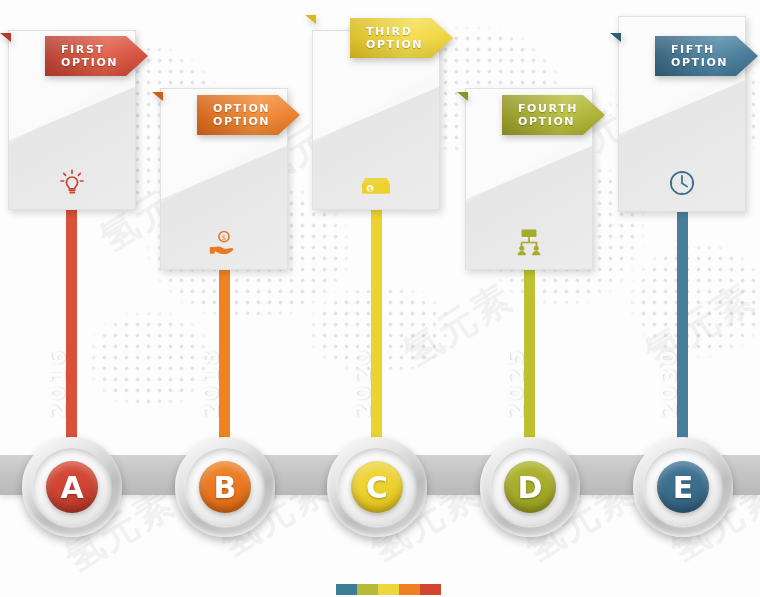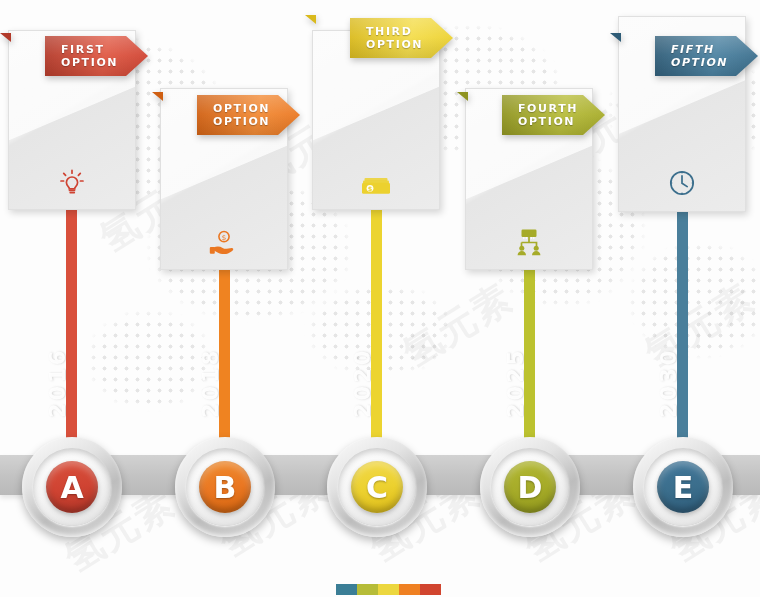--- a/index.html
+++ b/index.html
@@ -277,21 +277,21 @@
       <div class="card" style="left: 618px; top: 16px; width: 128px; height: 196px; z-index: 4;">
         <div class="panel"></div>
      <div class="icon-wrap">
           <svg width="30" height="30" viewBox="0 0 30 30" fill="none" stroke="#3b6e8c" stroke-width="1.7">
         <circle cx="15" cy="15" r="11.2"></circle>
         <path d="M15 7.8v7.4l5.2 3.4" stroke-linecap="round"></path>
         <path d="M15 3.4v1.8M15 24.8v1.8M26.6 15h-1.8M5.2 15H3.4"></path>
       </svg>
         </div>
       </div>
-      <div class="ribbon" style="left: 610px; top: 42px; width: 148px; font-style: italic;">
+      <div class="ribbon" style="left: 610px; top: 42px; width: 148px;">
         <div class="tail" style="background:#2f5c77;"></div>
      <div class="body" style="background:linear-gradient(100deg, #2f5c77 0%, #4d83a2 58%, #3b6e8c 100%);">
        <span class="label">FIFTH OPTION</span>
      </div>
       </div>
       <div class="stem" style="left: 677px; top: 210px; height: 258px; background: rgb(74, 127, 155);"></div>
       <div class="yearlbl" style="left: 657px; top: 418px;">2030</div>
       <div class="node" style="left: 633px; top: 437px;">
         <div class="ring-outer"></div>
      <div class="ring-inner"></div>

